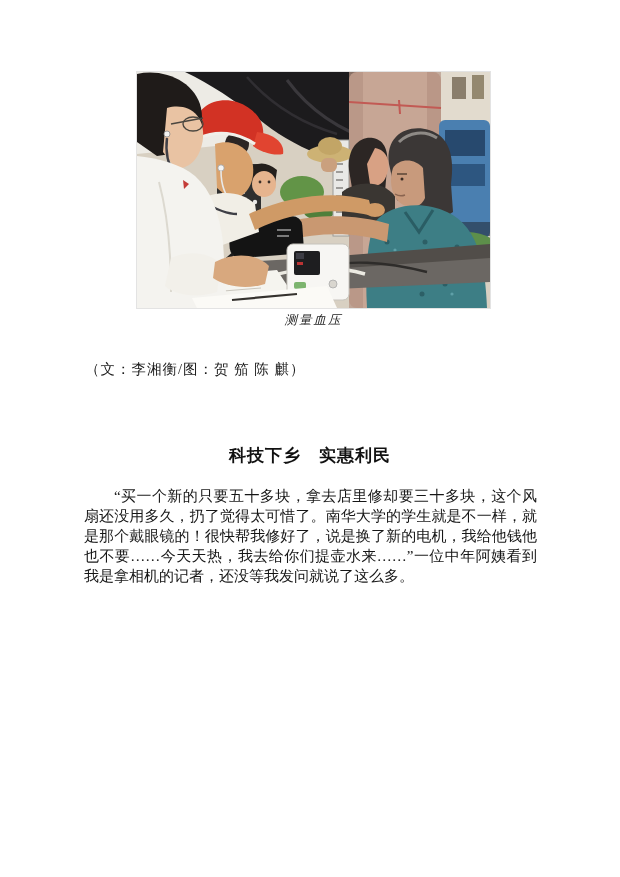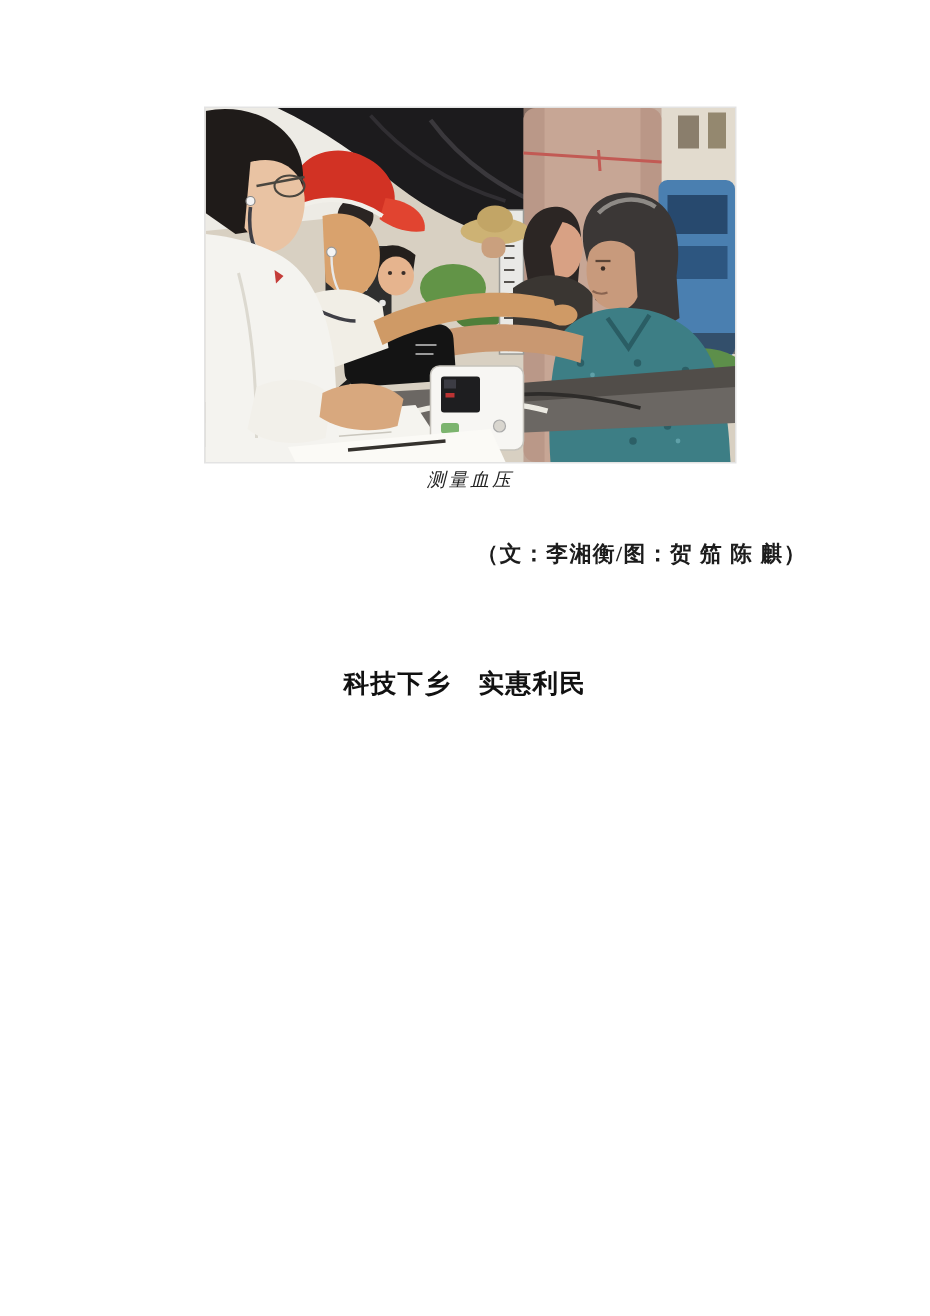--- a/index.html
+++ b/index.html
@@ -10,22 +10,22 @@
   .photo{
     position:absolute;left:137px;top:72px;width:353px;height:236px;margin:0;
     outline:1px solid #e3e3e3;overflow:hidden;background:#d8d0c2;
   }
   .photo svg{display:block;}
   .caption{
     position:absolute;left:137px;top:312px;width:353px;text-align:center;
     font-style:italic;font-size:12.5px;letter-spacing:2px;color:#222;
   }
   .byline{
-    position:absolute;left:85px;top:360px;width:453px;text-align:right;
-    font-size:14.5px;color:#1c1c1c;letter-spacing:1px;font-weight:bold;
+    position:absolute;left:85px;top:360px;width:453px;text-align:left;
+    font-size:14.5px;color:#1c1c1c;letter-spacing:1px;
   }
   .title{
     position:absolute;left:0;top:444px;width:620px;margin:0;text-align:center;
     font-family:"Liberation Sans","DejaVu Sans",sans-serif;
     font-size:17px;font-weight:bold;color:#111;letter-spacing:1px;
   }
   .article{
     position:absolute;left:84px;top:486px;width:453px;
     font-size:15px;line-height:20px;text-align:justify;color:#161616;
   }
@@ -198,19 +198,20 @@
     </svg>
   </figure>
 
   <div class="caption">测量血压</div>
 
   <div class="byline">（文：李湘衡/图：贺 笳 陈 麒）</div>
 
   <h1 class="title">科技下乡　实惠利民</h1>
 
   <div class="article">
+    <p>“买一个新的只要五十多块，拿去店里修却要三十多块，这个风扇还没用多久，扔了觉得太可惜了。南华大学的学生就是不一样，就是那个戴眼镜的！很快帮我修好了，说是换了新的电机，我给他钱他也不要……今天天热，我去给你们提壶水来……”一位中年阿姨看到我是拿相机的记者，还没等我发问就说了这么多。</p>
   </div>
 
   <div class="footer">
     <span class="pgnum">- 6 -</span><span>南华大学“三下乡”服务团</span>
   </div>
 
 </div>
 
 </body></html>

